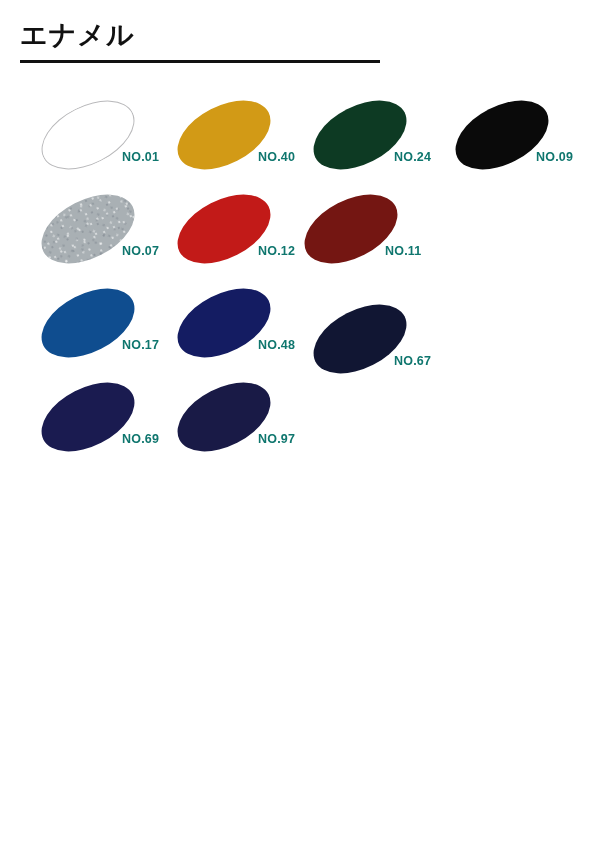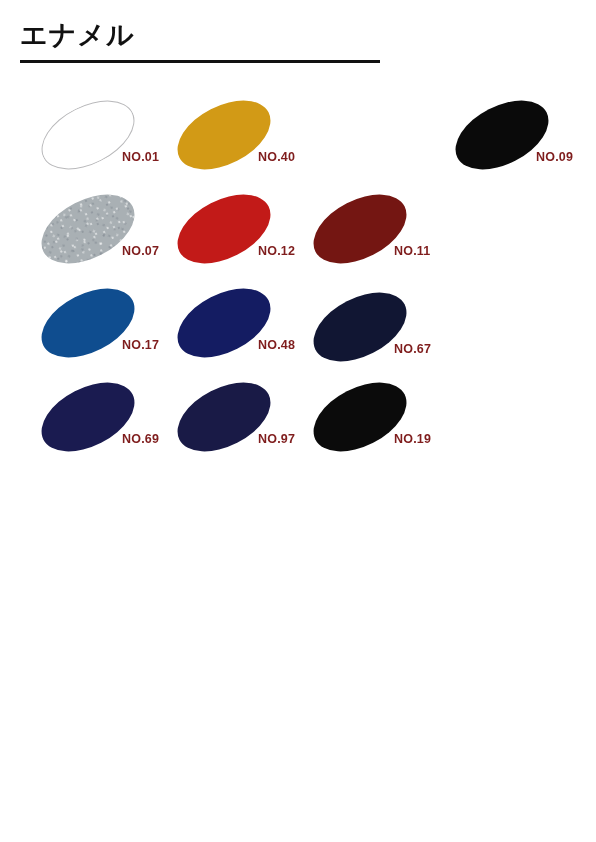--- a/index.html
+++ b/index.html
@@ -99,21 +99,21 @@
       radial-gradient(circle at 86% 40%, rgba(255,255,255,.4) 0 1px, transparent 1.4px),
       radial-gradient(circle at 14% 58%, rgba(120,128,138,.35) 0 1px, transparent 1.4px);
     background-size: 13px 11px, 17px 13px, 11px 15px, 15px 12px, 19px 14px, 12px 16px;
   }
   .swatch-label {
     position: absolute;
     left: 86px;
     top: 58px;
     font-size: 12.5px;
     font-weight: bold;
-    color: #7f1d1d;
+    color: #0f766e;
     letter-spacing: 0.2px;
     white-space: nowrap;
   }
 </style>
 </head>
 <body>
 
 <div id="page">
 
   <div id="title-block">
@@ -127,75 +127,75 @@
           <div class="swatch-ellipse outline"></div>
         </div>
         <div class="swatch-label">NO.01</div>
       </div>
       <div class="swatch" style="left: 172px; top: 92px;">
         <div class="swatch-ellipse-wrap">
           <div class="swatch-ellipse" style="background: rgb(210, 154, 22);"></div>
         </div>
         <div class="swatch-label">NO.40</div>
       </div>
+      <div class="swatch" style="left: 308px; top: 92px;">
+        <div class="swatch-ellipse-wrap">
+          <div class="swatch-ellipse" style="background: rgb(13, 58, 35);"></div>
+        </div>
+        <div class="swatch-label">NO.24</div>
+      </div>
       <div class="swatch" style="left: 450px; top: 92px;">
         <div class="swatch-ellipse-wrap">
           <div class="swatch-ellipse" style="background: rgb(10, 10, 10);"></div>
         </div>
         <div class="swatch-label">NO.09</div>
       </div>
       <div class="swatch" style="left: 36px; top: 186px;">
         <div class="swatch-ellipse-wrap">
           <div class="swatch-ellipse metallic" style="background: rgb(169, 176, 180);"></div>
         </div>
         <div class="swatch-label">NO.07</div>
       </div>
       <div class="swatch" style="left: 172px; top: 186px;">
         <div class="swatch-ellipse-wrap">
           <div class="swatch-ellipse" style="background: rgb(194, 26, 24);"></div>
         </div>
         <div class="swatch-label">NO.12</div>
       </div>
-      <div class="swatch" style="left: 308px; top: 186px;">
+      <div class="swatch" style="left: 299px; top: 186px;">
         <div class="swatch-ellipse-wrap">
           <div class="swatch-ellipse" style="background: rgb(116, 22, 18);"></div>
         </div>
         <div class="swatch-label">NO.11</div>
       </div>
       <div class="swatch" style="left: 36px; top: 280px;">
         <div class="swatch-ellipse-wrap">
           <div class="swatch-ellipse" style="background: rgb(15, 77, 143);"></div>
         </div>
         <div class="swatch-label">NO.17</div>
       </div>
       <div class="swatch" style="left: 172px; top: 280px;">
         <div class="swatch-ellipse-wrap">
           <div class="swatch-ellipse" style="background: rgb(20, 28, 98);"></div>
         </div>
         <div class="swatch-label">NO.48</div>
       </div>
-      <div class="swatch" style="left: 308px; top: 284px;">
+      <div class="swatch" style="left: 308px; top: 296px;">
         <div class="swatch-ellipse-wrap">
           <div class="swatch-ellipse" style="background: rgb(17, 22, 51);"></div>
         </div>
         <div class="swatch-label">NO.67</div>
       </div>
       <div class="swatch" style="left: 36px; top: 374px;">
         <div class="swatch-ellipse-wrap">
           <div class="swatch-ellipse" style="background: rgb(26, 27, 80);"></div>
         </div>
         <div class="swatch-label">NO.69</div>
       </div>
       <div class="swatch" style="left: 172px; top: 374px; text-decoration: underline;">
         <div class="swatch-ellipse-wrap">
           <div class="swatch-ellipse" style="background: rgb(25, 26, 70);"></div>
         </div>
         <div class="swatch-label">NO.97</div>
       </div>
-      <div class="swatch" style="left: 308px; top: 374px;">
-        <div class="swatch-ellipse-wrap">
-          <div class="swatch-ellipse" style="background: rgb(11, 11, 11);"></div>
-        </div>
-        <div class="swatch-label">NO.19</div>
-      </div>
     </div>
 
 </div>
 
 </body></html>

